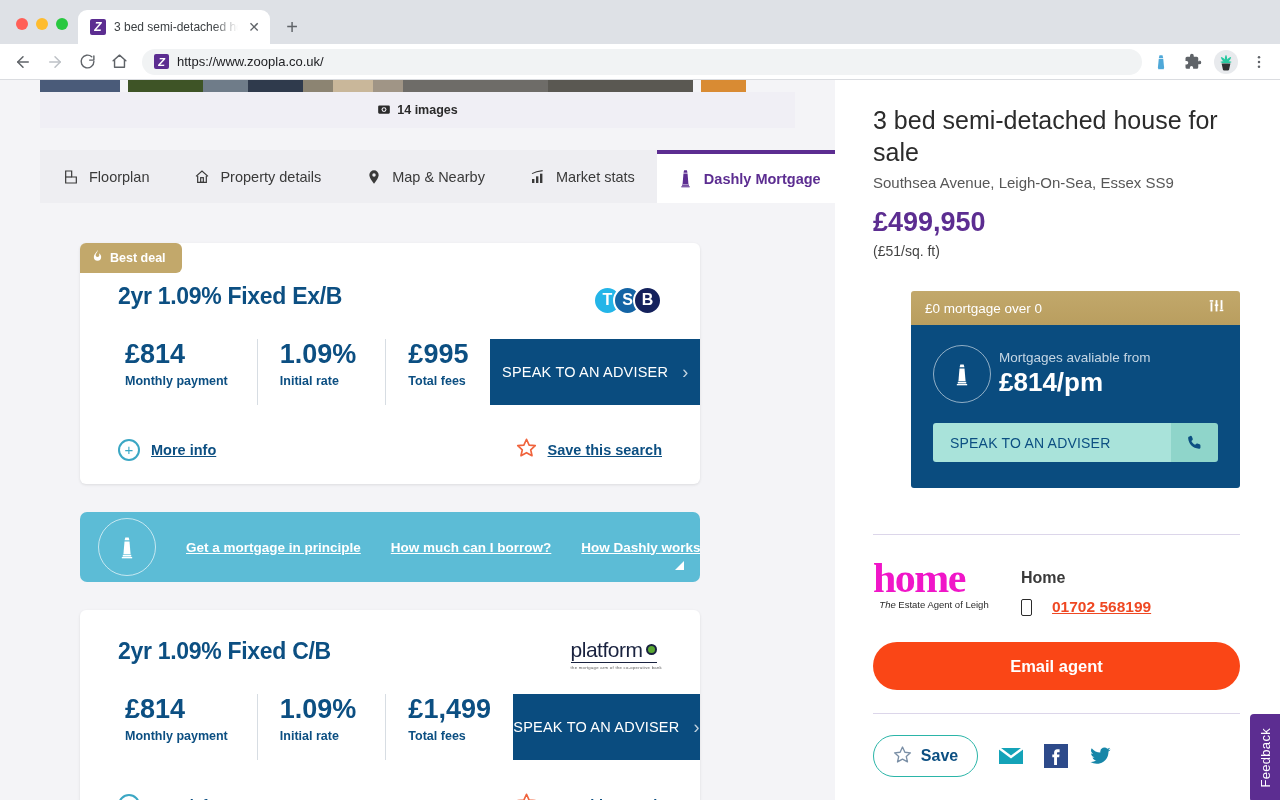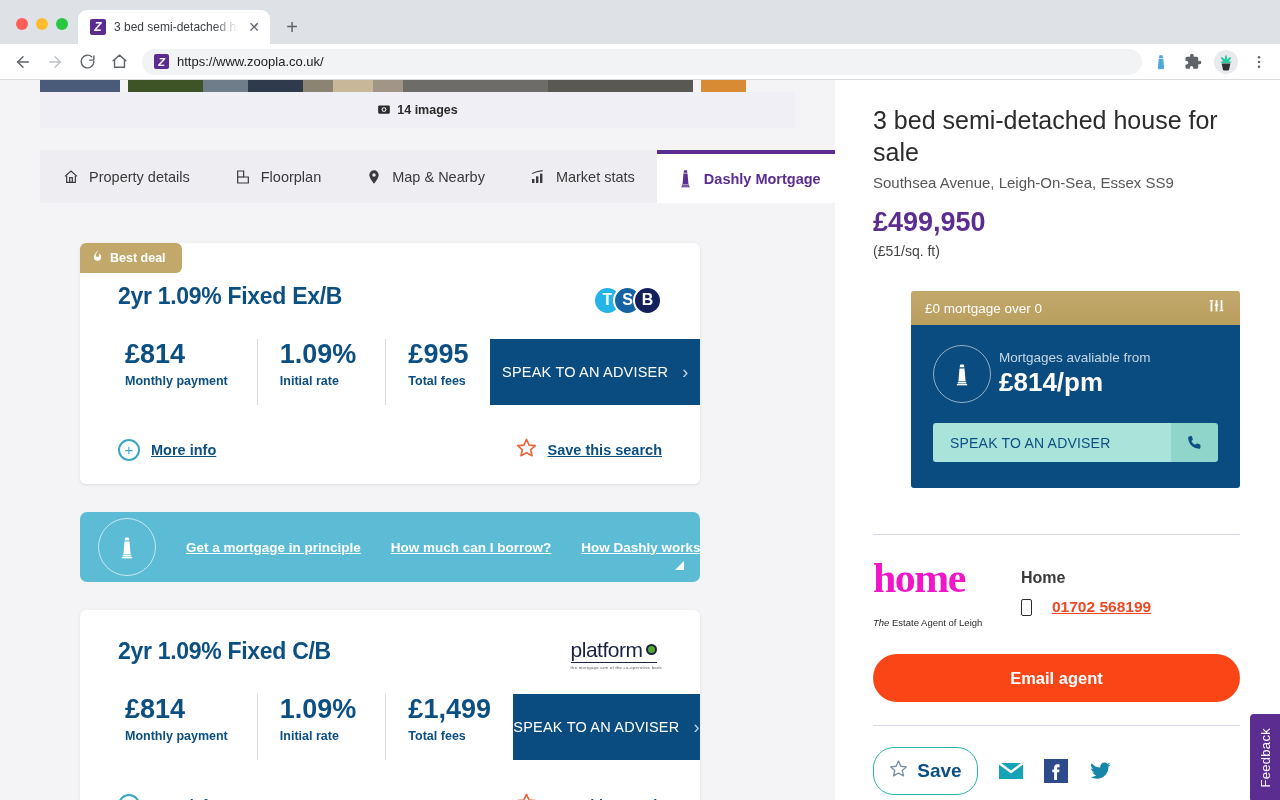--- a/index.html
+++ b/index.html
@@ -255,21 +255,21 @@
   }
 
   .sb-divider { border-top: 1.5px solid #dcd6ea; margin-top: 46px; }
 
   .agent-row { display: flex; align-items: flex-start; gap: 26px; margin-top: 26px; }
   .home-logo { width: 122px; flex: 0 0 122px; }
   .home-word {
     font-size: 42px; color: #f016c8; font-family: "Liberation Serif", serif;
     font-weight: bold; line-height: .82; letter-spacing: -1.5px;
   }
-  .home-tag { font-size: 9.5px; color: #2b2b2b; margin-top: 22px; white-space: nowrap; }
+  .home-tag { font-size: 9.5px; color: #2b2b2b; margin-top: 4px; white-space: nowrap; text-align: center; }
   .home-tag i { font-style: italic; }
   .agent-name { font-size: 16px; font-weight: bold; color: #3a3a3a; padding-top: 8px; }
   .agent-phone-row { display: flex; align-items: center; gap: 20px; margin-top: 11px; }
   .agent-phone {
     font-size: 15.5px; font-weight: bold; color: #ef4823;
     text-decoration: underline; cursor: pointer;
   }
   .phone-ico {
     width: 11px; height: 17px; border: 1.6px solid #2b2b2b; border-radius: 2px;
   }
@@ -278,24 +278,24 @@
     margin-top: 26px; width: 100%; height: 48px;
     background: #fa4616; color: #fff; border: none; border-radius: 24px;
     font-size: 16.5px; font-weight: bold; font-family: "Liberation Sans", sans-serif;
     cursor: pointer;
   }
 
   .sb-divider2 { border-top: 1.5px solid #dcd6ea; margin-top: 23px; }
 
   .share-row { display: flex; align-items: center; gap: 20px; margin-top: 21px; }
   .save-btn {
-    width: 105px; height: 48px; border-radius: 21px;
+    width: 105px; height: 42px; border-radius: 21px;
     border: 1.5px solid #2bb5a8; background: #fff;
     display: flex; align-items: center; justify-content: center; gap: 9px;
-    color: #0c4f82; font-size: 19px; font-weight: bold; cursor: pointer;
+    color: #0c4f82; font-size: 16px; font-weight: bold; cursor: pointer;
   }
   .share-ico { display: flex; align-items: center; justify-content: center; cursor: pointer; }
 
   .feedback-tab {
     position: absolute; right: 0; top: 634px;
     width: 30px; height: 88px; background: #5c2d91;
     border-radius: 4px 0 0 4px;
     display: flex; align-items: center; justify-content: center;
   }
   .feedback-tab span {
@@ -410,35 +410,35 @@
               <circle cx="12" cy="13" r="2.3" fill="#2b2b2b"></circle>
             </svg>
         </span>
         <span>14 images</span>
       </div>
 
       <div class="tabs">
         <div class="ztab">
           <span class="ztab-ico">
             <svg width="16" height="16" viewBox="0 0 24 24" fill="none" stroke="#3a3a3a" stroke-width="1.8">
+                <path d="M4 3v18h16v-9h-7V3z"></path>
+                <path d="M4 12h9"></path>
+              </svg>
+          </span>
+          <span>Floorplan</span>
+        </div>
+        <div class="ztab">
+          <span class="ztab-ico">
+            <svg width="16" height="16" viewBox="0 0 24 24" fill="none" stroke="#3a3a3a" stroke-width="1.8">
                 <path d="M3 11l9-8 9 8"></path>
                 <path d="M5.5 10v10h13V10"></path>
                 <rect x="10" y="13" width="4" height="7"></rect>
               </svg>
           </span>
           <span>Property details</span>
-        </div>
-        <div class="ztab">
-          <span class="ztab-ico">
-            <svg width="16" height="16" viewBox="0 0 24 24" fill="none" stroke="#3a3a3a" stroke-width="1.8">
-                <path d="M4 3v18h16v-9h-7V3z"></path>
-                <path d="M4 12h9"></path>
-              </svg>
-          </span>
-          <span>Floorplan</span>
         </div>
         <div class="ztab">
           <span class="ztab-ico">
             <svg width="16" height="16" viewBox="0 0 24 24" fill="#3a3a3a">
                 <path d="M12 2a7 7 0 0 0-7 7c0 5 7 13 7 13s7-8 7-13a7 7 0 0 0-7-7z"></path>
                 <circle cx="12" cy="9" r="2.6" fill="#eeeef2"></circle>
               </svg>
           </span>
           <span>Map &amp; Nearby</span>
         </div>

